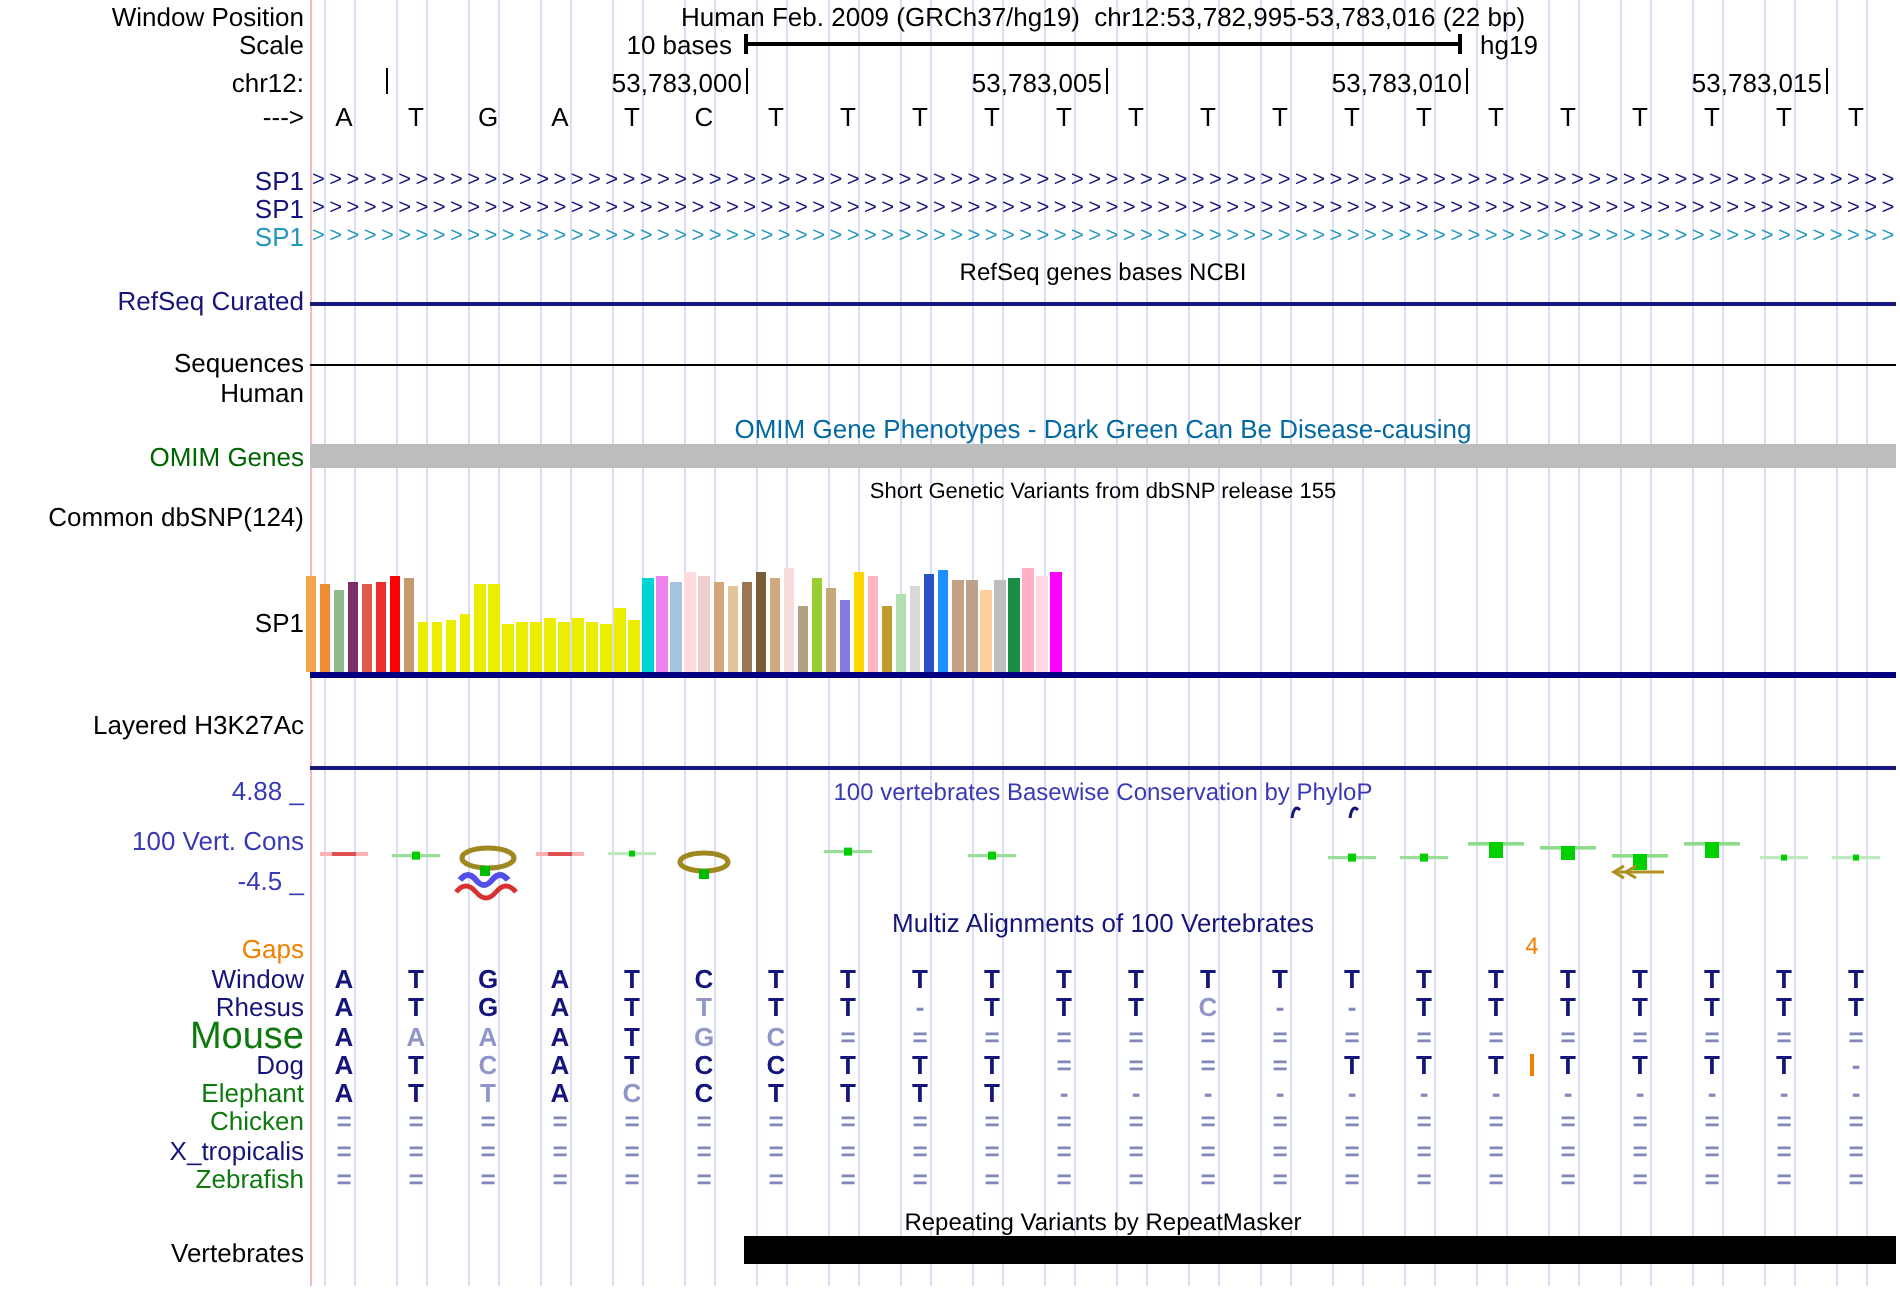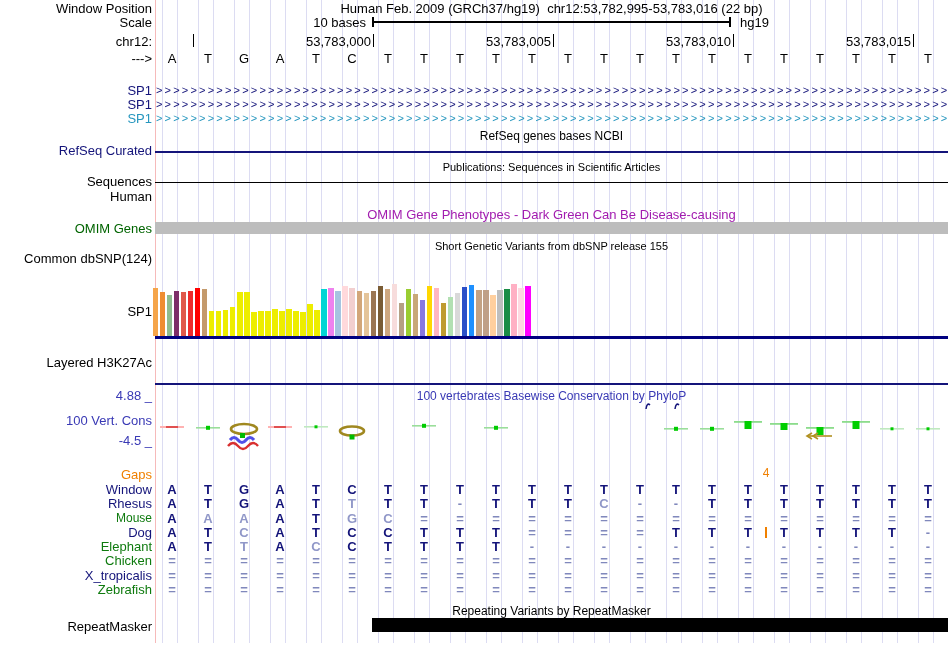--- a/index.html
+++ b/index.html
@@ -114,27 +114,26 @@
   <div class="gl" id="gencode-label-1" style="top: 98px; color: rgb(20, 20, 122);">SP1</div>
   <div class="gl" id="gencode-label-2" style="top: 112px; color: rgb(37, 150, 190);">SP1</div>
   <div class="arrows" id="gencode-arrows-0" style="top: 84.5px; color: rgb(20, 20, 122);">&gt;&gt;&gt;&gt;&gt;&gt;&gt;&gt;&gt;&gt;&gt;&gt;&gt;&gt;&gt;&gt;&gt;&gt;&gt;&gt;&gt;&gt;&gt;&gt;&gt;&gt;&gt;&gt;&gt;&gt;&gt;&gt;&gt;&gt;&gt;&gt;&gt;&gt;&gt;&gt;&gt;&gt;&gt;&gt;&gt;&gt;&gt;&gt;&gt;&gt;&gt;&gt;&gt;&gt;&gt;&gt;&gt;&gt;&gt;&gt;&gt;&gt;&gt;&gt;&gt;&gt;&gt;&gt;&gt;&gt;&gt;&gt;&gt;&gt;&gt;&gt;&gt;&gt;&gt;&gt;&gt;&gt;&gt;&gt;&gt;&gt;&gt;&gt;&gt;&gt;&gt;&gt;</div>
   <div class="arrows" id="gencode-arrows-1" style="top: 98.5px; color: rgb(20, 20, 122);">&gt;&gt;&gt;&gt;&gt;&gt;&gt;&gt;&gt;&gt;&gt;&gt;&gt;&gt;&gt;&gt;&gt;&gt;&gt;&gt;&gt;&gt;&gt;&gt;&gt;&gt;&gt;&gt;&gt;&gt;&gt;&gt;&gt;&gt;&gt;&gt;&gt;&gt;&gt;&gt;&gt;&gt;&gt;&gt;&gt;&gt;&gt;&gt;&gt;&gt;&gt;&gt;&gt;&gt;&gt;&gt;&gt;&gt;&gt;&gt;&gt;&gt;&gt;&gt;&gt;&gt;&gt;&gt;&gt;&gt;&gt;&gt;&gt;&gt;&gt;&gt;&gt;&gt;&gt;&gt;&gt;&gt;&gt;&gt;&gt;&gt;&gt;&gt;&gt;&gt;&gt;&gt;</div>
   <div class="arrows" id="gencode-arrows-2" style="top: 112.5px; color: rgb(37, 150, 190);">&gt;&gt;&gt;&gt;&gt;&gt;&gt;&gt;&gt;&gt;&gt;&gt;&gt;&gt;&gt;&gt;&gt;&gt;&gt;&gt;&gt;&gt;&gt;&gt;&gt;&gt;&gt;&gt;&gt;&gt;&gt;&gt;&gt;&gt;&gt;&gt;&gt;&gt;&gt;&gt;&gt;&gt;&gt;&gt;&gt;&gt;&gt;&gt;&gt;&gt;&gt;&gt;&gt;&gt;&gt;&gt;&gt;&gt;&gt;&gt;&gt;&gt;&gt;&gt;&gt;&gt;&gt;&gt;&gt;&gt;&gt;&gt;&gt;&gt;&gt;&gt;&gt;&gt;&gt;&gt;&gt;&gt;&gt;&gt;&gt;&gt;&gt;&gt;&gt;&gt;&gt;&gt;</div>
 
   <div class="ct md" style="top:130px">RefSeq genes bases NCBI</div>
   <div class="gl" style="top:144px;color:#14147a">RefSeq Curated</div>
   <div class="hline" style="top:150.5px;height:2px;background:#14147a"></div>
 
-  <div class="ct sm" style="top:160.5px">Publications: Sequences in Scientific Articles</div>
   <div class="gl" style="top:175px">Sequences</div>
   <div class="hline" style="top:181.5px;height:1.5px;background:#000"></div>
 
   <div class="gl" style="top:190px">Human</div>
 
-  <div class="ct" style="top:208px;color:#a21caf">OMIM Gene Phenotypes - Dark Green Can Be Disease-causing</div>
+  <div class="ct" style="top:208px;color:#0369a1">OMIM Gene Phenotypes - Dark Green Can Be Disease-causing</div>
   <div class="gl" style="top:221.5px;color:#006400">OMIM Genes</div>
   <div class="hline" style="top:221.5px;height:12px;background:#bdbdbd"></div>
 
   <div class="ct sm" style="top:239.5px">Short Genetic Variants from dbSNP release 155</div>
   <div class="gl" style="top:252px">Common dbSNP(124)</div>
 
   <div class="gl" style="top:304.5px">SP1</div>
   <div id="gtex-bars" style="position:absolute;left:0;top:0;width:950px;height:649px;pointer-events:none">
       <div style="position: absolute; left: 152.6px; top: 287.5px; width: 5.6px; height: 48px; background: rgb(245, 165, 74);"></div>
       <div style="position: absolute; left: 159.6px; top: 291.5px; width: 5.6px; height: 44px; background: rgb(239, 141, 50);"></div>
@@ -194,20 +193,21 @@
   <div class="hline" style="top:335.5px;height:3px;background:#000080"></div>
 
   <div class="gl" style="top:356px">Layered H3K27Ac</div>
   <div class="hline" style="top:382.5px;height:2px;background:#14147a"></div>
 
   <div class="gl" style="top:389px;color:#3939b5">4.88 _</div>
   <div class="ct md" style="top:390px;color:#3939b5">100 vertebrates Basewise Conservation by PhyloP</div>
   <div class="gl" style="top:413.5px;color:#3939b5">100 Vert. Cons</div>
   <div class="gl" style="top:433.5px;color:#3939b5">-4.5 _</div>
 
+  <div class="ct" style="top:455px;color:#14147a">Multiz Alignments of 100 Vertebrates</div>
   <div class="gl" style="top:468px;color:#f08000">Gaps</div>
   <div style="position:absolute;left:754px;top:467px;width:24px;text-align:center;font-size:12px;line-height:13px;color:#f08000">4</div>
   <div id="multiz-grid" style="position:absolute;left:0;top:0;width:950px;height:649px;pointer-events:none">
       <div style="position: absolute; left: 154px; top: 483px; width: 36px; text-align: center; font-size: 13px; line-height: 13px; font-weight: bold; color: rgb(20, 20, 122);">A</div>
       <div style="position: absolute; left: 190px; top: 483px; width: 36px; text-align: center; font-size: 13px; line-height: 13px; font-weight: bold; color: rgb(20, 20, 122);">T</div>
       <div style="position: absolute; left: 226px; top: 483px; width: 36px; text-align: center; font-size: 13px; line-height: 13px; font-weight: bold; color: rgb(20, 20, 122);">G</div>
       <div style="position: absolute; left: 262px; top: 483px; width: 36px; text-align: center; font-size: 13px; line-height: 13px; font-weight: bold; color: rgb(20, 20, 122);">A</div>
       <div style="position: absolute; left: 298px; top: 483px; width: 36px; text-align: center; font-size: 13px; line-height: 13px; font-weight: bold; color: rgb(20, 20, 122);">T</div>
       <div style="position: absolute; left: 334px; top: 483px; width: 36px; text-align: center; font-size: 13px; line-height: 13px; font-weight: bold; color: rgb(20, 20, 122);">C</div>
       <div style="position: absolute; left: 370px; top: 483px; width: 36px; text-align: center; font-size: 13px; line-height: 13px; font-weight: bold; color: rgb(20, 20, 122);">T</div>
@@ -378,21 +378,21 @@
       <div style="position: absolute; left: 730px; top: 583px; width: 36px; text-align: center; font-size: 13px; line-height: 13px; font-weight: bold; color: rgb(128, 136, 188);">=</div>
       <div style="position: absolute; left: 766px; top: 583px; width: 36px; text-align: center; font-size: 13px; line-height: 13px; font-weight: bold; color: rgb(128, 136, 188);">=</div>
       <div style="position: absolute; left: 802px; top: 583px; width: 36px; text-align: center; font-size: 13px; line-height: 13px; font-weight: bold; color: rgb(128, 136, 188);">=</div>
       <div style="position: absolute; left: 838px; top: 583px; width: 36px; text-align: center; font-size: 13px; line-height: 13px; font-weight: bold; color: rgb(128, 136, 188);">=</div>
       <div style="position: absolute; left: 874px; top: 583px; width: 36px; text-align: center; font-size: 13px; line-height: 13px; font-weight: bold; color: rgb(128, 136, 188);">=</div>
       <div style="position: absolute; left: 910px; top: 583px; width: 36px; text-align: center; font-size: 13px; line-height: 13px; font-weight: bold; color: rgb(128, 136, 188);">=</div>
     </div>
 
   <div class="ct md" style="top:605px">Repeating Variants by RepeatMasker</div>
   <div style="position:absolute;left:372px;top:617.5px;width:576px;height:14.5px;background:#000"></div>
-  <div class="gl" style="top:619.5px">RepeatMasker</div>
+  <div class="gl" style="top:619.5px">Vertebrates</div>
 <div style="position: absolute; left: 193px; top: 34px; width: 1px; height: 13px; background: rgb(0, 0, 0);"></div>
     <div style="position: absolute; left: 373px; top: 34px; width: 1px; height: 13px; background: rgb(0, 0, 0);"></div>
     <div style="position: absolute; left: 553px; top: 34px; width: 1px; height: 13px; background: rgb(0, 0, 0);"></div>
     <div style="position: absolute; left: 733px; top: 34px; width: 1px; height: 13px; background: rgb(0, 0, 0);"></div>
     <div style="position: absolute; left: 913px; top: 34px; width: 1px; height: 13px; background: rgb(0, 0, 0);"></div>
     <svg width="950" height="649" style="position: absolute; left: 0px; top: 0px; pointer-events: none;">
       <rect x="160" y="426" width="24" height="2" fill="#ffb2b2"></rect>
       <rect x="166" y="426" width="12" height="2" fill="#e05050"></rect>
       <rect x="196" y="427" width="24" height="1.6" fill="#9ade9a"></rect>
       <rect x="206" y="425.8" width="4" height="4" fill="#00cc00"></rect>
@@ -426,19 +426,19 @@
       <rect x="852.5" y="421" width="7" height="8" fill="#00cf00"></rect>
       <rect x="880" y="428" width="24" height="1.6" fill="#bfe9bf"></rect>
       <rect x="890.5" y="427.3" width="3" height="3" fill="#00cc00"></rect>
       <rect x="916" y="428" width="24" height="1.6" fill="#bfe9bf"></rect>
       <rect x="926.5" y="427.3" width="3" height="3" fill="#00cc00"></rect>
       <path d="M646,409 q1,-7 4,-4" stroke="#14147a" stroke-width="1.5" fill="none"></path>
       <path d="M675,409 q1,-7 4,-4" stroke="#14147a" stroke-width="1.5" fill="none"></path>
     </svg>
     <div style="position: absolute; left: 0px; top: 483px; width: 152px; text-align: right; font-size: 13px; line-height: 13px; color: rgb(20, 20, 122); white-space: pre;">Window</div>
     <div style="position: absolute; left: 0px; top: 497.3px; width: 152px; text-align: right; font-size: 13px; line-height: 13px; color: rgb(20, 20, 122); white-space: pre;">Rhesus</div>
-    <div style="position: absolute; left: 0px; top: 511.6px; width: 152px; text-align: right; font-size: 12px; line-height: 13px; color: rgb(14, 122, 14); white-space: pre;">Mouse</div>
+    <div style="position: absolute; left: 0px; top: 511.6px; width: 152px; text-align: right; font-size: 19px; line-height: 13px; color: rgb(14, 122, 14); white-space: pre;">Mouse</div>
     <div style="position: absolute; left: 0px; top: 525.9px; width: 152px; text-align: right; font-size: 13px; line-height: 13px; color: rgb(20, 20, 122); white-space: pre;">Dog</div>
     <div style="position: absolute; left: 0px; top: 540.1px; width: 152px; text-align: right; font-size: 13px; line-height: 13px; color: rgb(14, 122, 14); white-space: pre;">Elephant</div>
     <div style="position: absolute; left: 0px; top: 554.4px; width: 152px; text-align: right; font-size: 13px; line-height: 13px; color: rgb(14, 122, 14); white-space: pre;">Chicken</div>
     <div style="position: absolute; left: 0px; top: 568.7px; width: 152px; text-align: right; font-size: 13px; line-height: 13px; color: rgb(20, 20, 122); white-space: pre;">X_tropicalis</div>
     <div style="position: absolute; left: 0px; top: 583px; width: 152px; text-align: right; font-size: 13px; line-height: 13px; color: rgb(14, 122, 14); white-space: pre;">Zebrafish</div>
   </div>
 
 </body></html>

